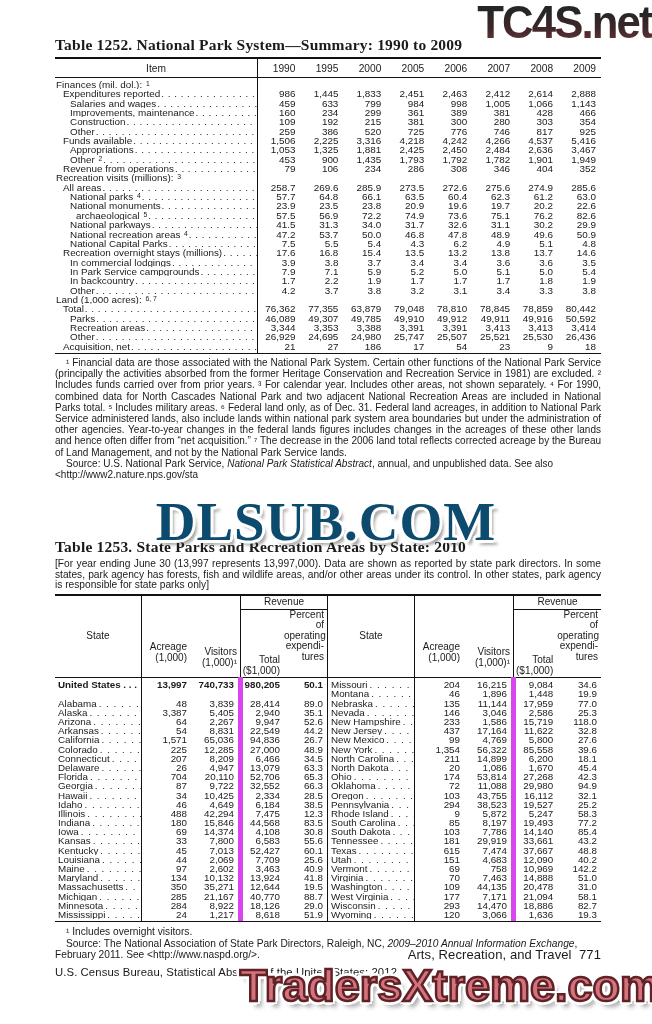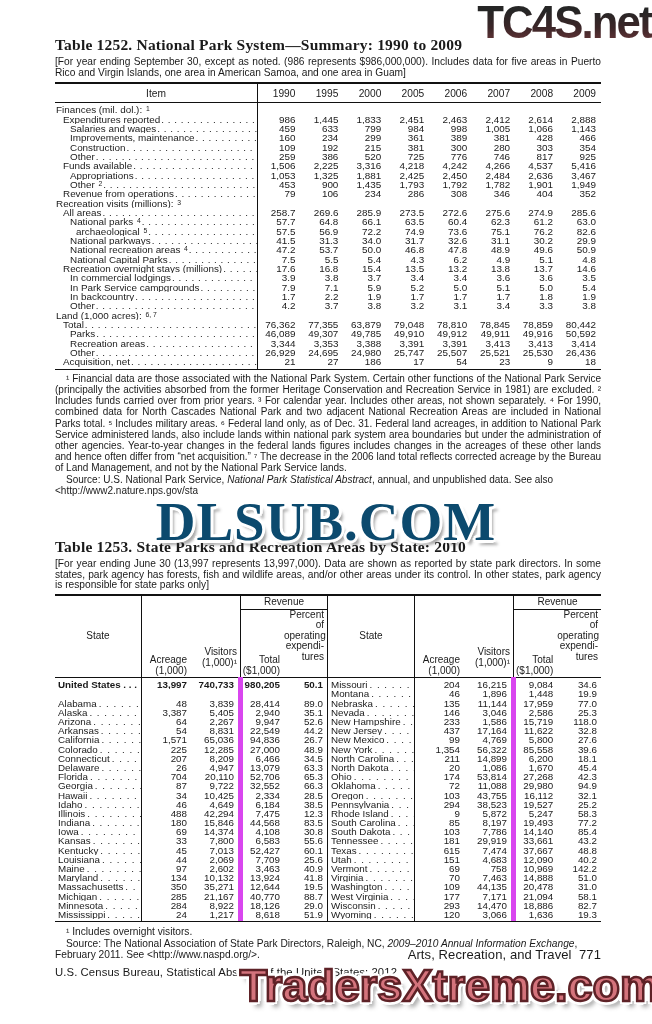--- a/index.html
+++ b/index.html
@@ -72,21 +72,21 @@
   
   #t1253{top:538px;left:55px;width:546px;}
   #t1253 .tbl-note{line-height:10.6px;margin-bottom:3px;}
   .halves{display:flex;border-top:2px solid #111;border-bottom:1.6px solid #111;}
   .half{width:273px;}
   .half-left{border-right:1px solid #111;}
   .t1253{font-size:9.8px;}
   .t1253 thead{border-bottom:1px solid #111;}
   .t1253 th{font-weight:normal;font-size:10px;line-height:10.5px;padding:0;white-space:pre-line;}
   .t1253 th.h-state{width:86px;vertical-align:middle;text-align:center;border-right:1px solid #111;}
-  .t1253 th.h-acr{width:45px;vertical-align:bottom;text-align:right;padding-right:4px;padding-bottom:1px;}
+  .t1253 th.h-acr{width:45px;vertical-align:bottom;text-align:right;padding-right:4px;padding-bottom:14px;}
   .t1253 th.h-vis{width:46px;vertical-align:bottom;text-align:right;padding-right:3px;padding-bottom:9px;border-right:1px solid #111;}
   .t1253 th.h-rev{text-align:center;border-bottom:1px solid #111;height:13px;vertical-align:middle;}
   .t1253 th.h-tot{width:48px;vertical-align:bottom;text-align:right;padding-right:4px;padding-bottom:1px;}
   .t1253 th.h-pct{width:48px;vertical-align:bottom;text-align:right;padding-right:3px;padding-bottom:15px;}
   .t1253 td{padding:0;line-height:9.18px;white-space:nowrap;overflow:hidden;}
   .t1253 tbody tr:first-child td{padding-top:2px;}
   .t1253 tbody tr:last-child td{padding-bottom:2px;}
   .t1253 td.st{border-right:1px solid #111;padding-left:3px;}
   .t1253 td.v2{border-right:5px solid #d946ef;}
   .t1253 .num{text-align:right;padding-right:4px;}
@@ -101,21 +101,20 @@
 </style>
 </head>
 <body>
 
 <div class="abs wm-top">TC4S.net</div>
 <div class="abs wm-mid">DLSUB.COM</div>
 <div class="abs wm-bot">TradersXtreme.com</div>
 
 <div id="t1252" class="abs">
   <h1 class="tbl-title">Table 1252. National Park System—Summary: 1990 to 2009</h1>
-  <p class="tbl-note">[For year ending September 30, except as noted. (986 represents $986,000,000). Includes data for five areas in Puerto Rico and Virgin Islands, one area in American Samoa, and one area in Guam]</p>
   <table class="t1252">
     <thead>
       <tr>
         <th class="item-col">Item</th>
       <th class="num">1990</th>
           <th class="num">1995</th>
           <th class="num">2000</th>
           <th class="num">2005</th>
           <th class="num">2006</th>
           <th class="num">2007</th>
@@ -322,20 +321,36 @@
             </div>
           </td>
           <td class="num">57.7</td>
           <td class="num">64.8</td>
           <td class="num">66.1</td>
           <td class="num">63.5</td>
           <td class="num">60.4</td>
           <td class="num">62.3</td>
           <td class="num">61.2</td>
           <td class="num">63.0</td>
+        </tr>
+        <tr>
+          <td class="item-col">
+            <div class="item-flex ind2">
+              <span class="lbl">National monuments</span>
+              <span class="dots"></span>
+            </div>
+          </td>
+          <td class="num">23.9</td>
+          <td class="num">23.5</td>
+          <td class="num">23.8</td>
+          <td class="num">20.9</td>
+          <td class="num">19.6</td>
+          <td class="num">19.7</td>
+          <td class="num">20.2</td>
+          <td class="num">22.6</td>
         </tr>
         <tr>
           <td class="item-col">
             <div class="item-flex ind3">
               <span class="lbl">archaeological <sup class="fnm">5</sup></span>
               <span class="dots"></span>
             </div>
           </td>
           <td class="num">57.5</td>
           <td class="num">56.9</td>

